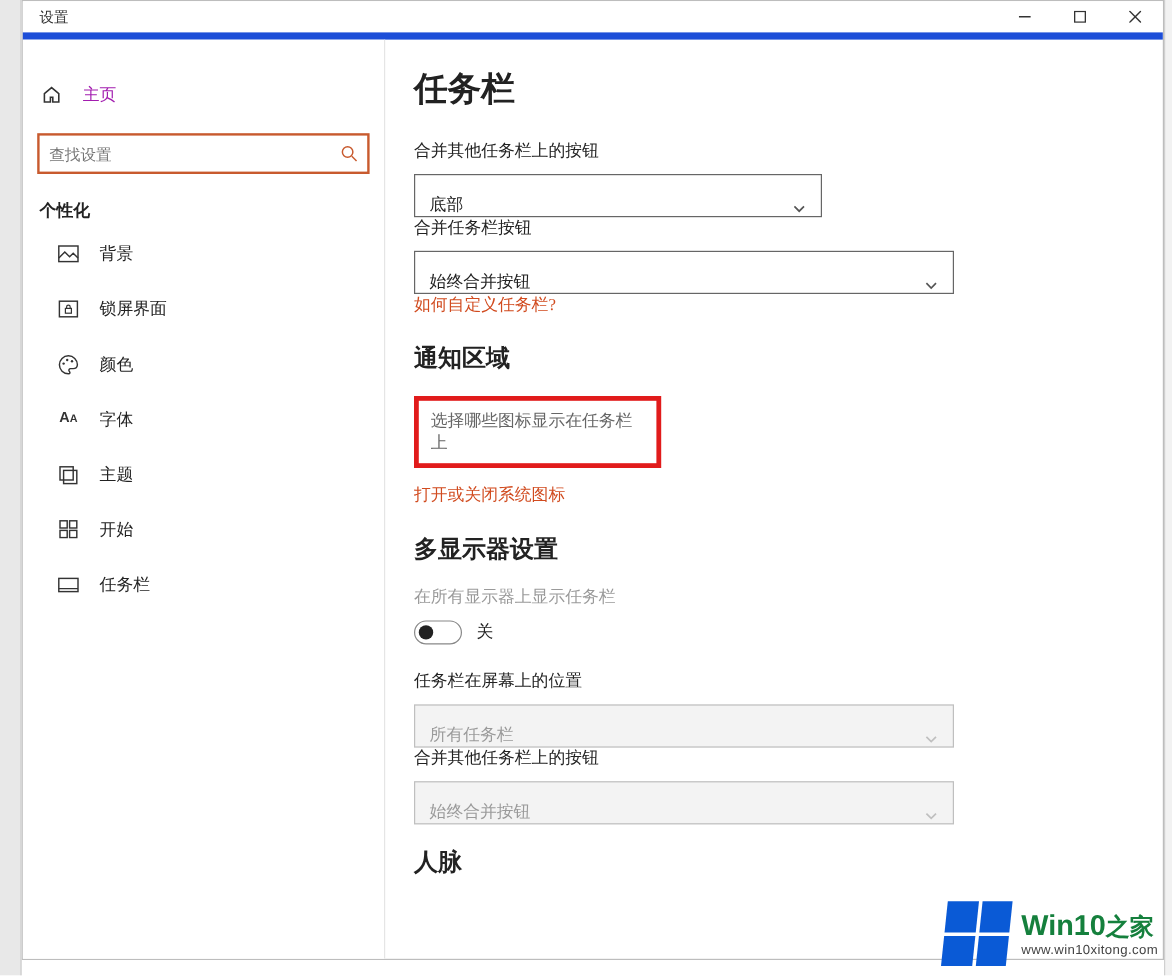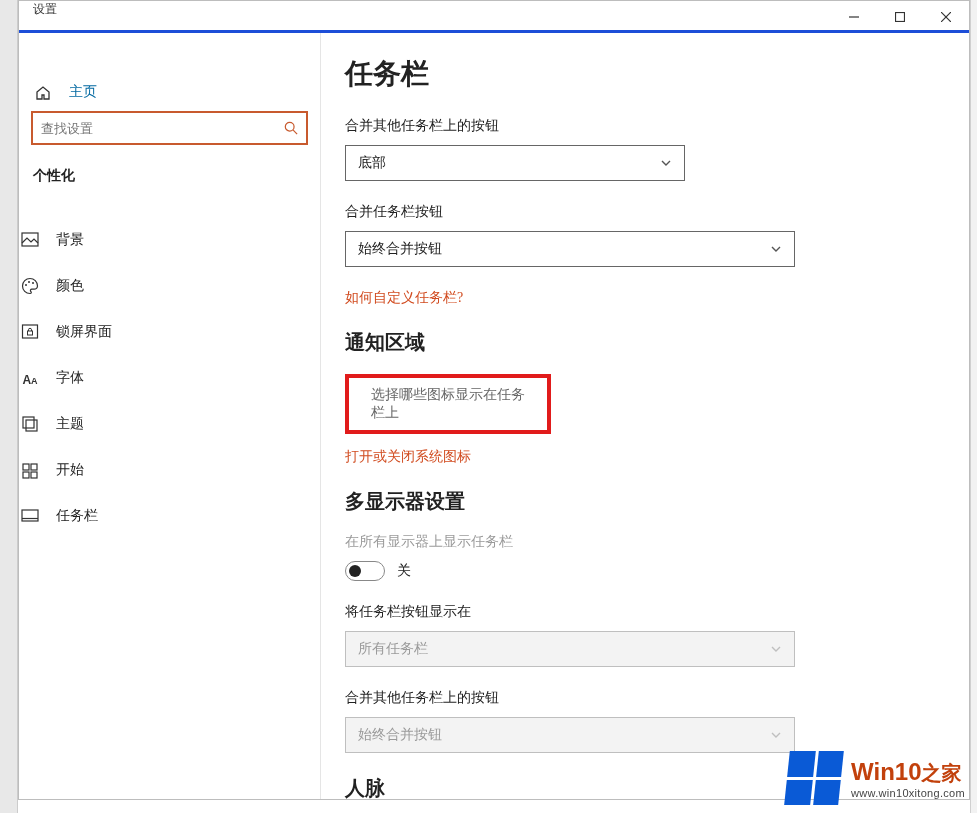--- a/index.html
+++ b/index.html
@@ -23,22 +23,23 @@
     left: 18px; top: 0;
     width: 952px; height: 800px;
     background: #fff;
     border: 1px solid #bdbdbd;
     display: flex;
     flex-direction: column;
   }
   .titlebar {
     height: 32px;
     display: flex;
-    background: #fff;
-    border-bottom: 3px solid #1d4ed8;
+    align-items: center;
+    background: #fff;
+    border-bottom: 6px solid #1d4ed8;
     font-size: 12px;
     color: #333;
   }
   .titlebar .app-title { padding-left: 14px; }
   .titlebar .spacer { flex: 1; }
   .winbtn {
     width: 46px; height: 32px;
     display: flex; align-items: center; justify-content: center;
     color: #333;
   }
@@ -49,24 +50,24 @@
     overflow: hidden;
   }
   .sidebar {
     width: 302px;
     background: #fff;
     border-right: 1px solid #e5e5e5;
     padding-top: 24px;
     overflow-y: auto;
   }
   .home-row {
-    display: flex; align-items: flex-end;
+    display: flex; align-items: center;
     height: 44px;
     padding-left: 14px;
-    font-size: 14px; color: #0369a1;
+    font-size: 14px; color: #a21caf;
     gap: 16px;
     font-family: Liberation Mono, monospace;
   }
   .home-row .icon, .nav-item .icon {
     width: 20px; display: flex; align-items: center; justify-content: center;
   }
   .search-box {
     margin: 10px 12px 18px 12px;
     height: 34px;
     border: 2px solid #c85a2e;
@@ -79,23 +80,23 @@
     flex: 1; border: none; outline: none;
     font-size: 13px; color: #666;
     background: transparent;
   }
   .search-box .sicon { color: #c85a2e; font-size: 14px; }
   .cat-label {
     padding: 4px 14px 18px 14px;
     font-size: 14px; font-weight: 600; color: #222;
   }
   .nav-item {
-    display: flex; align-items: flex-end;
+    display: flex; align-items: flex-start;
     height: 46px;
-    padding-left: 1px;
+    padding-left: 28px;
     font-size: 14px; color: #222;
     gap: 16px;
     cursor: default;
   }
   .content {
     flex: 1;
     padding: 22px 24px 0 24px;
     overflow-y: auto;
     position: relative;
   }
@@ -104,44 +105,43 @@
     margin-bottom: 24px;
   }
   .field-label {
     font-size: 14px; color: #222;
     margin-bottom: 10px;
   }
   .field-label.disabled { color: #9a9a9a; }
   .select {
     width: 340px; height: 36px;
     border: 1px solid #666;
-    display: flex; align-items: center; justify-content: space-between;
+    display: flex; align-items: flex-end; justify-content: space-between;
     padding: 0 12px;
     font-size: 14px; color: #222;
-    margin-bottom: 22px;
     background: #fff;
   }
   .select.wide { width: 450px; }
   .select .chev { color: #555; }
   .select.disabled { border-color: #bfbfbf; color: #9a9a9a; background: #f3f3f3; gap: 24px; }
   .select.disabled .chev { color: #bfbfbf; }
   .link {
     font-size: 14px;
     margin-bottom: 22px;
     cursor: default;
   }
   .link.orange { color: #d14b1f; font-family: Liberation Serif, serif; }
   .link.grey { color: #666; }
   .section-title {
     font-size: 20px; font-weight: 600; color: #222;
     margin: 18px 0 18px 0;
   }
   .highlight-box {
     border: 4px solid #e11b1b;
-    padding: 8px 22px;
+    padding: 8px 10px;
     width: 206px;
     margin-bottom: 14px;
   }
   .toggle-row {
     display: flex; align-items: center; gap: 12px;
     margin-bottom: 22px;
   }
   .toggle {
     width: 40px; height: 20px;
     border: 1px solid #888; border-radius: 10px;
@@ -159,21 +159,21 @@
     display: flex; align-items: center; gap: 10px;
   }
   .winlogo {
     width: 54px; height: 54px;
     display: grid; grid-template-columns: 1fr 1fr; grid-template-rows: 1fr 1fr;
     gap: 3px;
     transform: skewX(-6deg);
   }
   .winlogo div { background: #0a5ad6; }
   .wm-text { display: flex; flex-direction: column; }
-  .wm-main { font-size: 24px; font-weight: 700; color: #c2410c; }
+  .wm-main { font-size: 24px; font-weight: 700; color: #15803d; }
   .wm-main .zhj { font-size: 20px; font-weight: 600; }
   .wm-sub { font-size: 11px; color: #444; letter-spacing: 0.3px; }
   .right-edge {
     position: absolute;
     right: 0; top: 0;
     width: 7px; height: 813px;
     background: #f2f2f2;
     border-left: 1px solid #d0d0d0;
   }
   svg { display: block; }
@@ -236,38 +236,38 @@
               <rect x="1" y="2" width="16" height="13" fill="none" stroke="#333" stroke-width="1.2"></rect>
               <polyline points="1,12 6,7 10,11 13,8 17,12" fill="none" stroke="#333" stroke-width="1.2"></polyline>
             </svg>
         </span>
         <span>背景</span>
       </div>
 
       <div class="nav-item">
         <span class="icon">
           <svg width="18" height="18" viewBox="0 0 18 18">
+              <rect x="1.5" y="2" width="15" height="13" fill="none" stroke="#333" stroke-width="1.2"></rect>
+              <rect x="6.5" y="8" width="5" height="4" fill="none" stroke="#333" stroke-width="1"></rect>
+              <path d="M7.5 8V6.8a1.5 1.5 0 013 0V8" fill="none" stroke="#333" stroke-width="1"></path>
+            </svg>
+        </span>
+        <span>锁屏界面</span>
+      </div>
+
+      <div class="nav-item">
+        <span class="icon">
+          <svg width="18" height="18" viewBox="0 0 18 18">
               <path d="M9 1.5a7.5 7.5 0 100 15c1.5 0 1.6-1.2.8-2-.9-.9-.2-2.3 1-2.3h2.2A3.5 3.5 0 0016.5 9 7.5 7.5 0 009 1.5z" fill="none" stroke="#333" stroke-width="1.2"></path>
               <circle cx="5" cy="8" r="1" fill="#333"></circle>
               <circle cx="8" cy="5" r="1" fill="#333"></circle>
               <circle cx="12" cy="6" r="1" fill="#333"></circle>
             </svg>
         </span>
         <span>颜色</span>
-      </div>
-
-      <div class="nav-item">
-        <span class="icon">
-          <svg width="18" height="18" viewBox="0 0 18 18">
-              <rect x="1.5" y="2" width="15" height="13" fill="none" stroke="#333" stroke-width="1.2"></rect>
-              <rect x="6.5" y="8" width="5" height="4" fill="none" stroke="#333" stroke-width="1"></rect>
-              <path d="M7.5 8V6.8a1.5 1.5 0 013 0V8" fill="none" stroke="#333" stroke-width="1"></path>
-            </svg>
-        </span>
-        <span>锁屏界面</span>
       </div>
 
       <div class="nav-item">
         <span class="icon">
           <span style="font-size:12px;color:#333;font-weight:600">A<span style="font-size:9px">A</span></span>
         </span>
         <span>字体</span>
       </div>
 
       <div class="nav-item">
@@ -340,21 +340,21 @@
       <div class="section-title">多显示器设置</div>
 
       <div class="field-label disabled">在所有显示器上显示任务栏</div>
       <div class="toggle-row">
         <div class="toggle">
           <div class="knob"></div>
         </div>
         <span class="toggle-label">关</span>
       </div>
 
-      <div class="field-label">将任务栏按钮显示在</div>
+      <div class="field-label">任务栏在屏幕上的位置</div>
       <div class="select wide disabled">
         <span>所有任务栏</span>
         <span class="chev">
           <svg width="12" height="12" viewBox="0 0 12 12">
               <polyline points="2,4 6,8 10,4" fill="none" stroke="#bfbfbf" stroke-width="1.4"></polyline>
             </svg>
         </span>
       </div>
 
       <div class="field-label">合并其他任务栏上的按钮</div>

